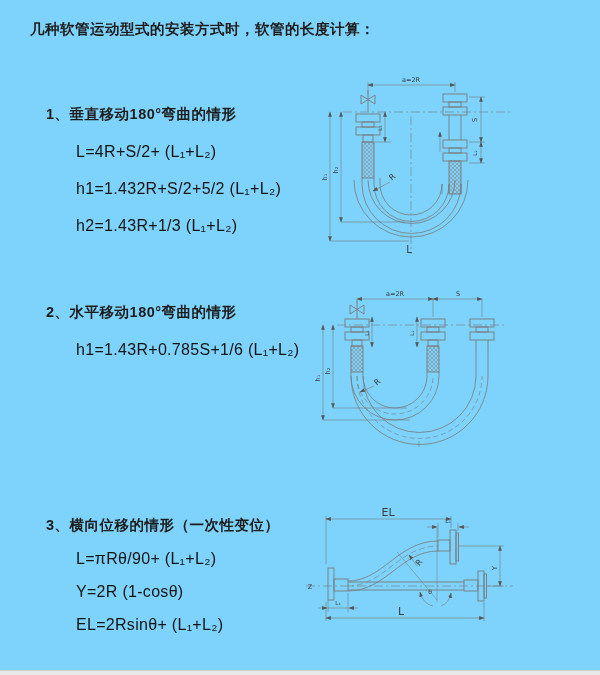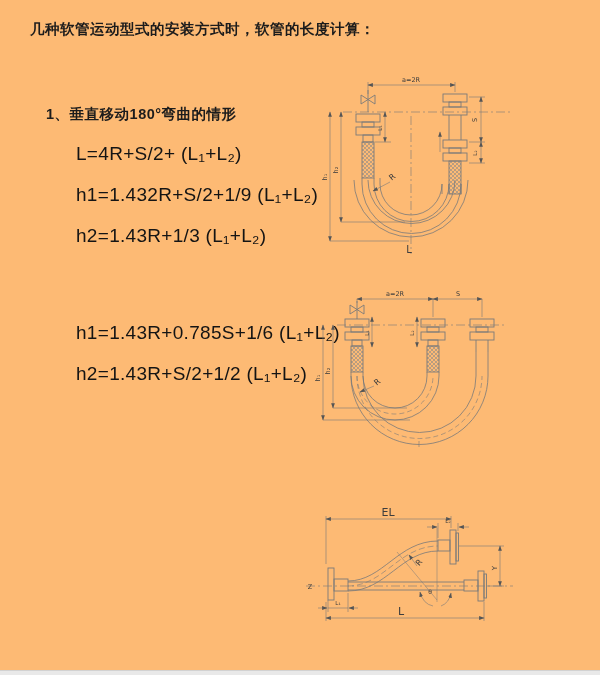--- a/index.html
+++ b/index.html
@@ -1,49 +1,55 @@
 <!DOCTYPE html>
 <html><head>
 <meta charset="utf-8">
 <style>
   * { margin:0; padding:0; box-sizing:border-box; }
   html,body { width:600px; height:675px; background:#ffffff;
     font-family:"Liberation Sans","DejaVu Sans",sans-serif; }
-  .page { position:relative; width:600px; height:675px; background:#fdba74; overflow:hidden; }
+  .page { position:relative; width:600px; height:675px; background:#7dd3fc; overflow:hidden; }
   .doc-title { position:absolute; left:30px; top:20px; font-size:14.5px; font-weight:bold;
     color:#1c1c1c; letter-spacing:0.5px; white-space:nowrap; }
   .sec { position:absolute; left:46px; width:280px; }
   .sec-heading { font-size:14.5px; font-weight:bold; color:#1c1c1c; letter-spacing:0.5px; white-space:nowrap; }
-  .formula { margin-top:19px; padding-left:30px; font-size:19px; color:#141414;
+  .formula { margin-top:19px; padding-left:30px; font-size:16px; color:#141414;
     letter-spacing:0.3px; white-space:nowrap; }
   .sec3 .formula { margin-top:15px; }
   .diag { position:absolute; }
   .bottom-strip { position:absolute; left:0; bottom:0; width:100%; height:5px;
     background:#e9e9e9; border-top:1px solid #d2d2d2; }
   svg text { font-family:"DejaVu Sans","Liberation Sans",sans-serif; }
 </style>
 </head>
 <body>
 
 <div class="page">
 
   <div class="doc-title">几种软管运动型式的安装方式时，软管的长度计算：</div>
 
   <section class="sec" style="top:105px">
     <h2 class="sec-heading">1、垂直移动180°弯曲的情形</h2>
     <div class="formula">L=4R+S/2+ (L₁+L₂)</div>
-    <div class="formula">h1=1.432R+S/2+1/9 (L₁+L₂)</div>
+    <div class="formula">h1=1.432R+S/2+5/2 (L₁+L₂)</div>
     <div class="formula">h2=1.43R+1/3 (L₁+L₂)</div>
   </section>
 
   <section class="sec" style="top:303px">
+    <h2 class="sec-heading">2、水平移动180°弯曲的情形</h2>
     <div class="formula">h1=1.43R+0.785S+1/6 (L₁+L₂)</div>
-    <div class="formula">h2=1.43R+S/2+1/2 (L₁+L₂)</div>
   </section>
 
+  <section class="sec sec3" style="top:516px">
+    <h2 class="sec-heading">3、横向位移的情形（一次性变位）</h2>
+    <div class="formula">L=πRθ/90+ (L₁+L₂)</div>
+    <div class="formula">Y=2R (1-cosθ)</div>
+    <div class="formula">EL=2Rsinθ+ (L₁+L₂)</div>
+  </section>
 
   <svg class="diag" style="left:305px;top:72px" width="250" height="190" viewBox="0 0 250 190">
     <defs>
       <pattern id="br1" width="4" height="4" patternUnits="userSpaceOnUse">
         <path d="M0,0L4,4M4,0L0,4" stroke="#8a8a8a" stroke-width="0.6"></path>
       </pattern>
       <marker id="ar1" viewBox="0 0 10 10" refX="9" refY="5" markerWidth="9" markerHeight="9" orient="auto-start-reverse">
         <path d="M0,1.5L10,5L0,8.5z" fill="#555"></path>
       </marker>
     </defs>

